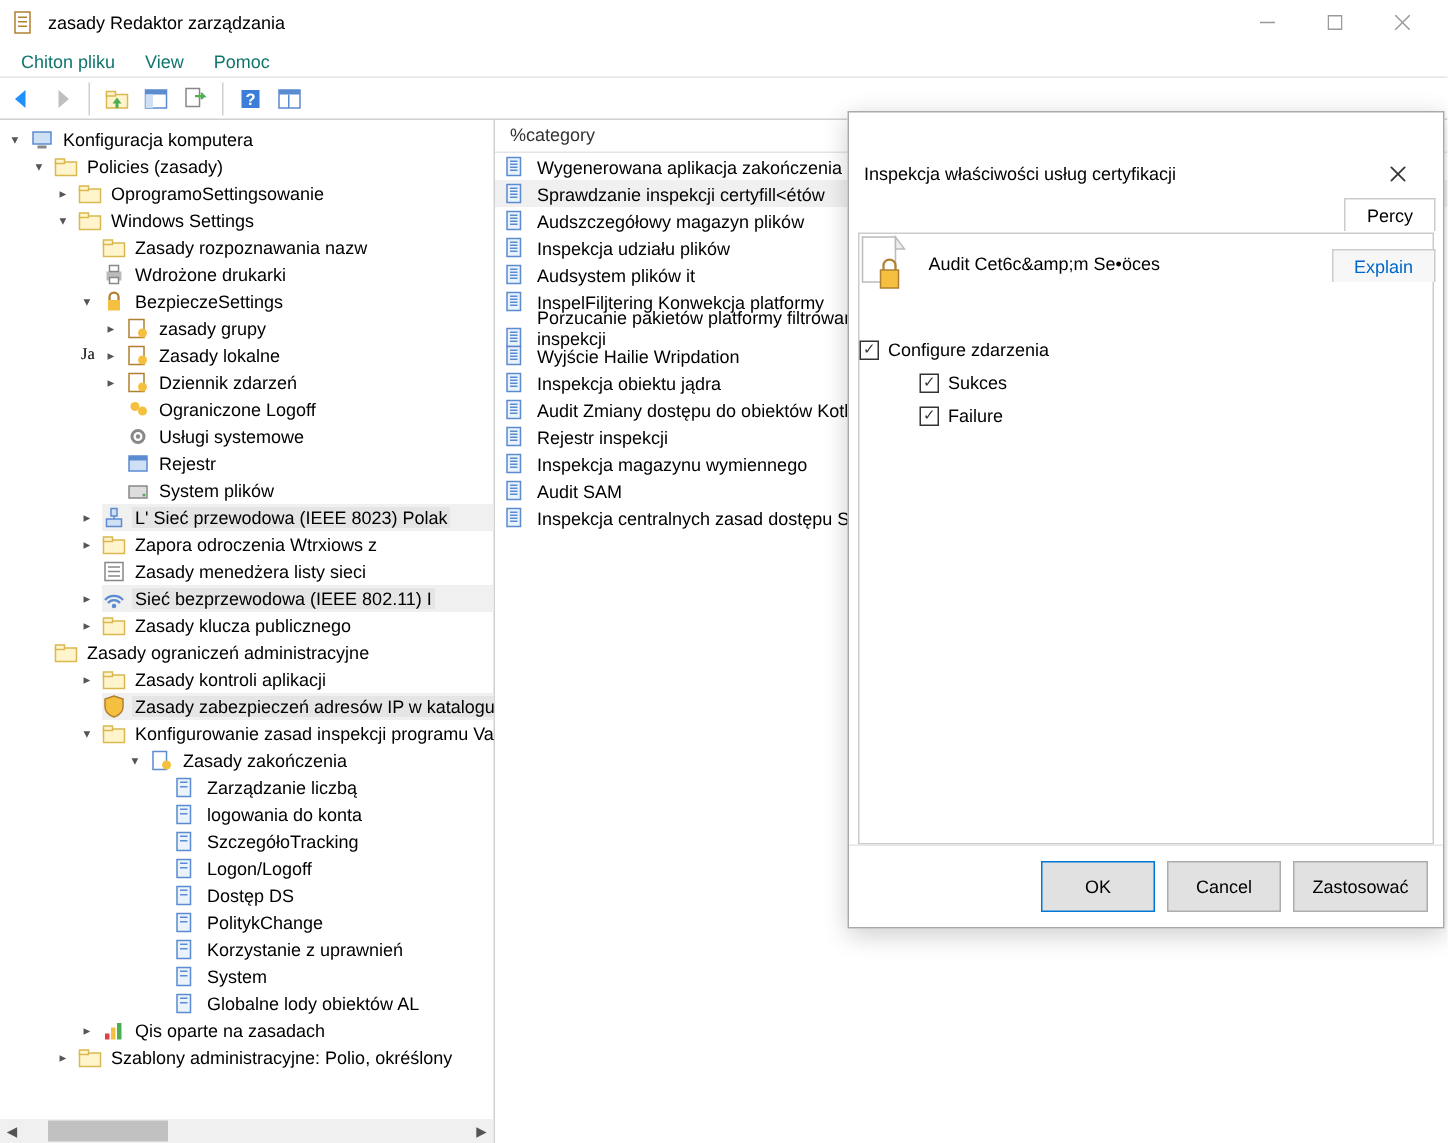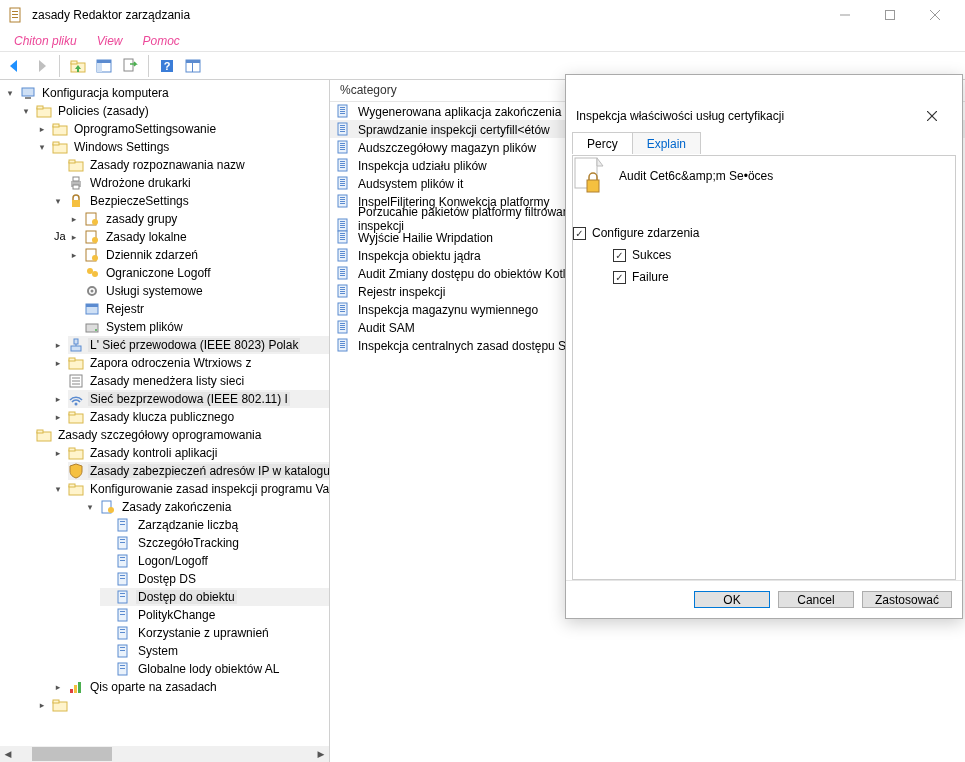--- a/index.html
+++ b/index.html
@@ -35,21 +35,21 @@
   }
   .win-btn svg { width: 10px; height: 10px; }
   
   .menubar {
     height: 22px;
     display: flex; align-items: center;
     padding: 0 4px;
     background: #fff;
     border-bottom: 1px solid #e5e5e5;
   }
-  .menu-item { padding: 2px 10px; color: #ec4899; font-style: italic; }
+  .menu-item { padding: 2px 10px; color: #0f766e; }
   
   .toolbar {
     height: 28px;
     display: flex; align-items: center;
     padding: 2px 4px;
     border-bottom: 1px solid #d0d0d0;
     background: #fff;
     gap: 4px;
   }
   .tool-sep { width: 1px; height: 22px; background: #d0d0d0; margin: 0 3px; }
@@ -170,31 +170,32 @@
   .dialog-title .t { flex: 1; }
   .dialog-close {
     width: 40px; height: 30px;
     display:flex; align-items:center; justify-content:center;
     color:#333;
   }
   .tabstrip {
     display:flex;
     padding: 0 6px;
     height: 24px;
-    align-items: flex-start;
+    align-items: flex-end;
+    flex-direction: column;
   }
   .tab {
     padding: 4px 14px 3px 14px;
     border: 1px solid #ccc;
     border-bottom: none;
     background: #fff;
     margin-right: -1px;
     position: relative; top: 1px;
   }
-  .tab.inactive { color: #0066cc; background: #f7f7f7; }
+  .tab.inactive { color: #0066cc; background: #f7f7f7; margin-top: 12px; }
   .tab.active { z-index: 2; }
   .tab-panel {
     border: 1px solid #ccc;
     margin: 0 6px;
     flex: 1;
     padding: 0;
     background: #fff;
   }
   .prop-head {
     display:flex; align-items:center; gap: 14px;
@@ -215,21 +216,21 @@
   }
   .dialog-buttons {
     display:flex;
     justify-content: flex-end;
     gap: 8px;
     padding: 10px 10px;
     border-top: 1px solid #e5e5e5;
   }
   .btn {
     min-width: 76px;
-    height: 17px;
+    height: 34px;
     border: 1px solid #adadad;
     background: #e1e1e1;
     display:flex; align-items:center; justify-content:center;
     padding: 0 12px;
   }
   .btn.default { border-color: #0078d7; }
 </style>
 </head>
 <body>
 
@@ -396,21 +397,21 @@
                             <div class="tree-row">
                               <span class="twisty">▸</span>
                               <span class="tree-icon"><svg viewBox="0 0 16 16">
                                   <rect x="2" y="2" width="10" height="12" fill="#fff" stroke="#b08030"></rect>
                                   <circle cx="11" cy="11" r="3" fill="#f5c040"></circle>
                                 </svg></span>
                               <span class="tree-label">zasady grupy</span>
                             </div>
                           </li>
                         <li style="position:relative;">
-                            <span style="position:absolute;left:-14px;top:2px;font-size:11px;">Ja</span>
+                            <span style="position:absolute;left:-14px;top:2px;font-size:11px;font-family:Liberation Serif, serif;">Ja</span>
                             <div class="tree-row">
                               <span class="twisty">▸</span>
                               <span class="tree-icon"><svg viewBox="0 0 16 16">
                                   <rect x="2" y="2" width="10" height="12" fill="#fff" stroke="#b08030"></rect>
                                   <circle cx="11" cy="11" r="3" fill="#f5c040"></circle>
                                 </svg></span>
                               <span class="tree-label">Zasady lokalne</span>
                             </div>
                           </li>
                         <li>
@@ -517,21 +518,21 @@
                               <span class="tree-label">Zasady klucza publicznego</span>
                             </div>
                           </li>
                         <li>
                             <div class="tree-row">
                               <span class="twisty" style="margin-left:-32px;">▸</span>
                               <span class="tree-icon" style="margin-left:-16px;"><svg viewBox="0 0 16 16">
                                   <rect x="1" y="5" width="14" height="9" fill="#fff4cc" stroke="#d9b84d"></rect>
                                   <rect x="1" y="3" width="6" height="3" fill="#fff4cc" stroke="#d9b84d"></rect>
                                 </svg></span>
-                              <span class="tree-label">Zasady szczegółowy oprogramowania</span>
+                              <span class="tree-label">Zasady ograniczeń administracyjne</span>
                             </div>
                           </li>
                         <li>
                             <div class="tree-row">
                               <span class="twisty" style="margin-left:-16px;">▸</span>
                               <span class="tree-icon"><svg viewBox="0 0 16 16">
                                   <rect x="1" y="5" width="14" height="9" fill="#fff4cc" stroke="#d9b84d"></rect>
                                   <rect x="1" y="3" width="6" height="3" fill="#fff4cc" stroke="#d9b84d"></rect>
                                 </svg></span>
                               <span class="tree-label">Zasady kontroli aplikacji</span>
@@ -568,20 +569,31 @@
                               <ul>
                                 <li>
                                     <div class="tree-row">
                                       <span class="twisty empty"></span>
                                       <span class="tree-icon"><svg viewBox="0 0 16 16">
                                           <rect x="2" y="2" width="9" height="12" fill="#eaf2fb" stroke="#5b8bd0"></rect>
                                           <rect x="4" y="4" width="5" height="1" fill="#5b8bd0"></rect>
                                           <rect x="4" y="7" width="5" height="1" fill="#5b8bd0"></rect>
                                         </svg></span>
                                       <span class="tree-label">Zarządzanie liczbą</span>
+                                    </div>
+                                  </li>
+                                <li>
+                                    <div class="tree-row">
+                                      <span class="twisty empty"></span>
+                                      <span class="tree-icon"><svg viewBox="0 0 16 16">
+                                          <rect x="2" y="2" width="9" height="12" fill="#eaf2fb" stroke="#5b8bd0"></rect>
+                                          <rect x="4" y="4" width="5" height="1" fill="#5b8bd0"></rect>
+                                          <rect x="4" y="7" width="5" height="1" fill="#5b8bd0"></rect>
+                                        </svg></span>
+                                      <span class="tree-label">logowania do konta</span>
                                     </div>
                                   </li>
                                 <li>
                                     <div class="tree-row">
                                       <span class="twisty empty"></span>
                                       <span class="tree-icon"><svg viewBox="0 0 16 16">
                                           <rect x="2" y="2" width="9" height="12" fill="#eaf2fb" stroke="#5b8bd0"></rect>
                                           <rect x="4" y="4" width="5" height="1" fill="#5b8bd0"></rect>
                                           <rect x="4" y="7" width="5" height="1" fill="#5b8bd0"></rect>
                                         </svg></span>
@@ -601,31 +613,20 @@
                                   </li>
                                 <li>
                                     <div class="tree-row">
                                       <span class="twisty empty"></span>
                                       <span class="tree-icon"><svg viewBox="0 0 16 16">
                                           <rect x="2" y="2" width="9" height="12" fill="#eaf2fb" stroke="#5b8bd0"></rect>
                                           <rect x="4" y="4" width="5" height="1" fill="#5b8bd0"></rect>
                                           <rect x="4" y="7" width="5" height="1" fill="#5b8bd0"></rect>
                                         </svg></span>
                                       <span class="tree-label">Dostęp DS</span>
-                                    </div>
-                                  </li>
-                                <li>
-                                    <div class="tree-row gray-sel">
-                                      <span class="twisty empty"></span>
-                                      <span class="tree-icon"><svg viewBox="0 0 16 16">
-                                          <rect x="2" y="2" width="9" height="12" fill="#eaf2fb" stroke="#5b8bd0"></rect>
-                                          <rect x="4" y="4" width="5" height="1" fill="#5b8bd0"></rect>
-                                          <rect x="4" y="7" width="5" height="1" fill="#5b8bd0"></rect>
-                                        </svg></span>
-                                      <span class="tree-label">Dostęp do obiektu</span>
                                     </div>
                                   </li>
                                 <li>
                                     <div class="tree-row">
                                       <span class="twisty empty"></span>
                                       <span class="tree-icon"><svg viewBox="0 0 16 16">
                                           <rect x="2" y="2" width="9" height="12" fill="#eaf2fb" stroke="#5b8bd0"></rect>
                                           <rect x="4" y="4" width="5" height="1" fill="#5b8bd0"></rect>
                                           <rect x="4" y="7" width="5" height="1" fill="#5b8bd0"></rect>
                                         </svg></span>
@@ -684,20 +685,21 @@
                       </li>
                   </ul>
                 </li>
                 <li>
                     <div class="tree-row">
                       <span class="twisty">▸</span>
                       <span class="tree-icon"><svg viewBox="0 0 16 16">
                           <rect x="1" y="5" width="14" height="9" fill="#fff4cc" stroke="#d9b84d"></rect>
                           <rect x="1" y="3" width="6" height="3" fill="#fff4cc" stroke="#d9b84d"></rect>
                         </svg></span>
+                      <span class="tree-label">Szablony administracyjne: Polio, okréślony</span>
                     </div>
                   </li>
               </ul>
             </li>
           </ul>
         </li>
       </ul>
     </div>
     <div class="hscroll">
       <span class="arrow">◀</span>

